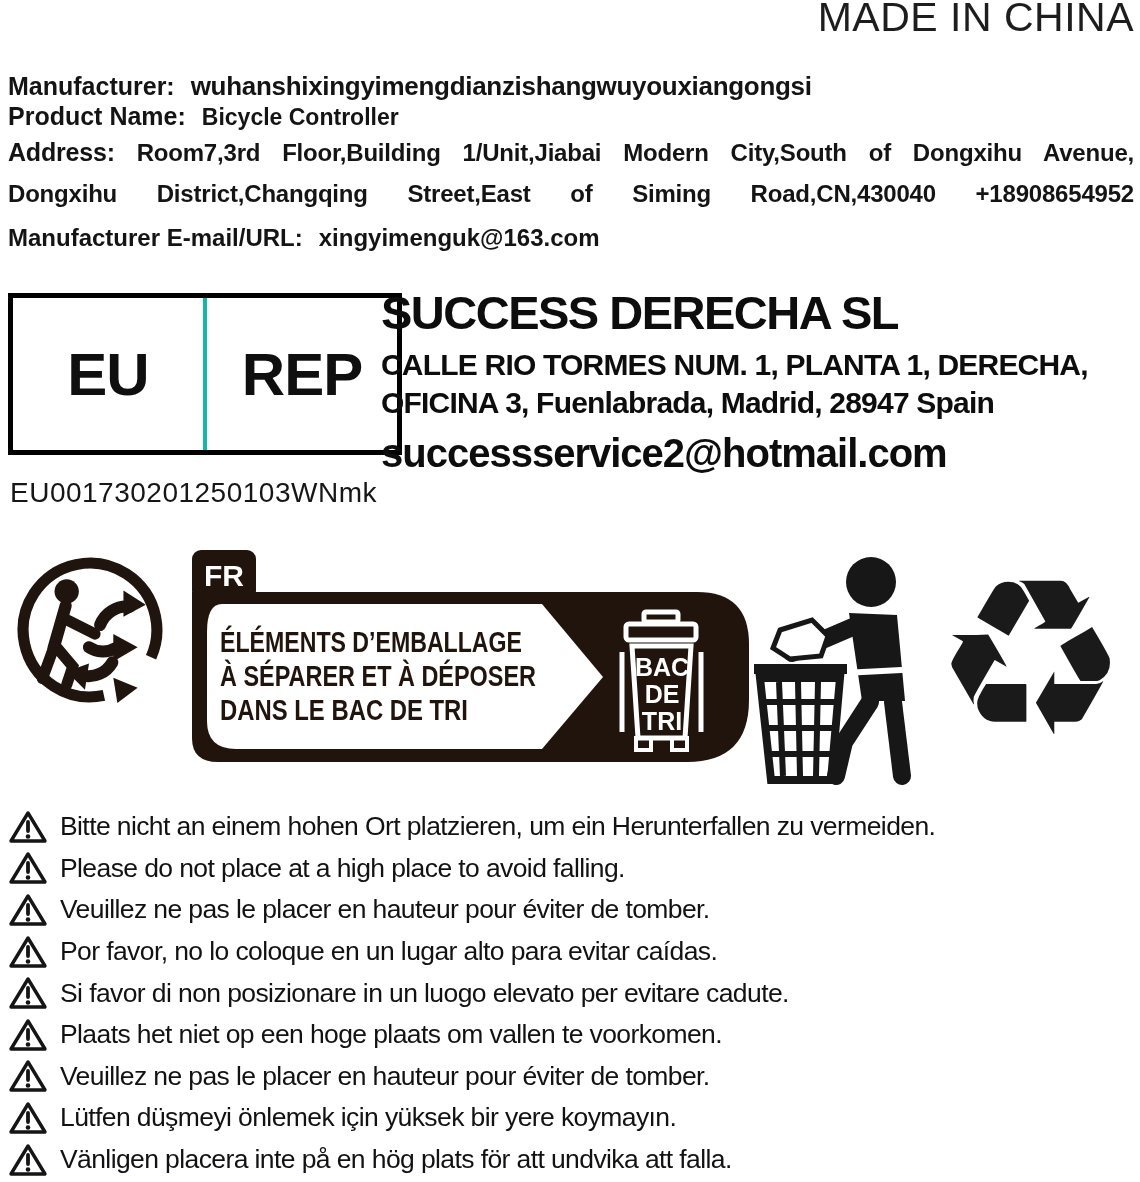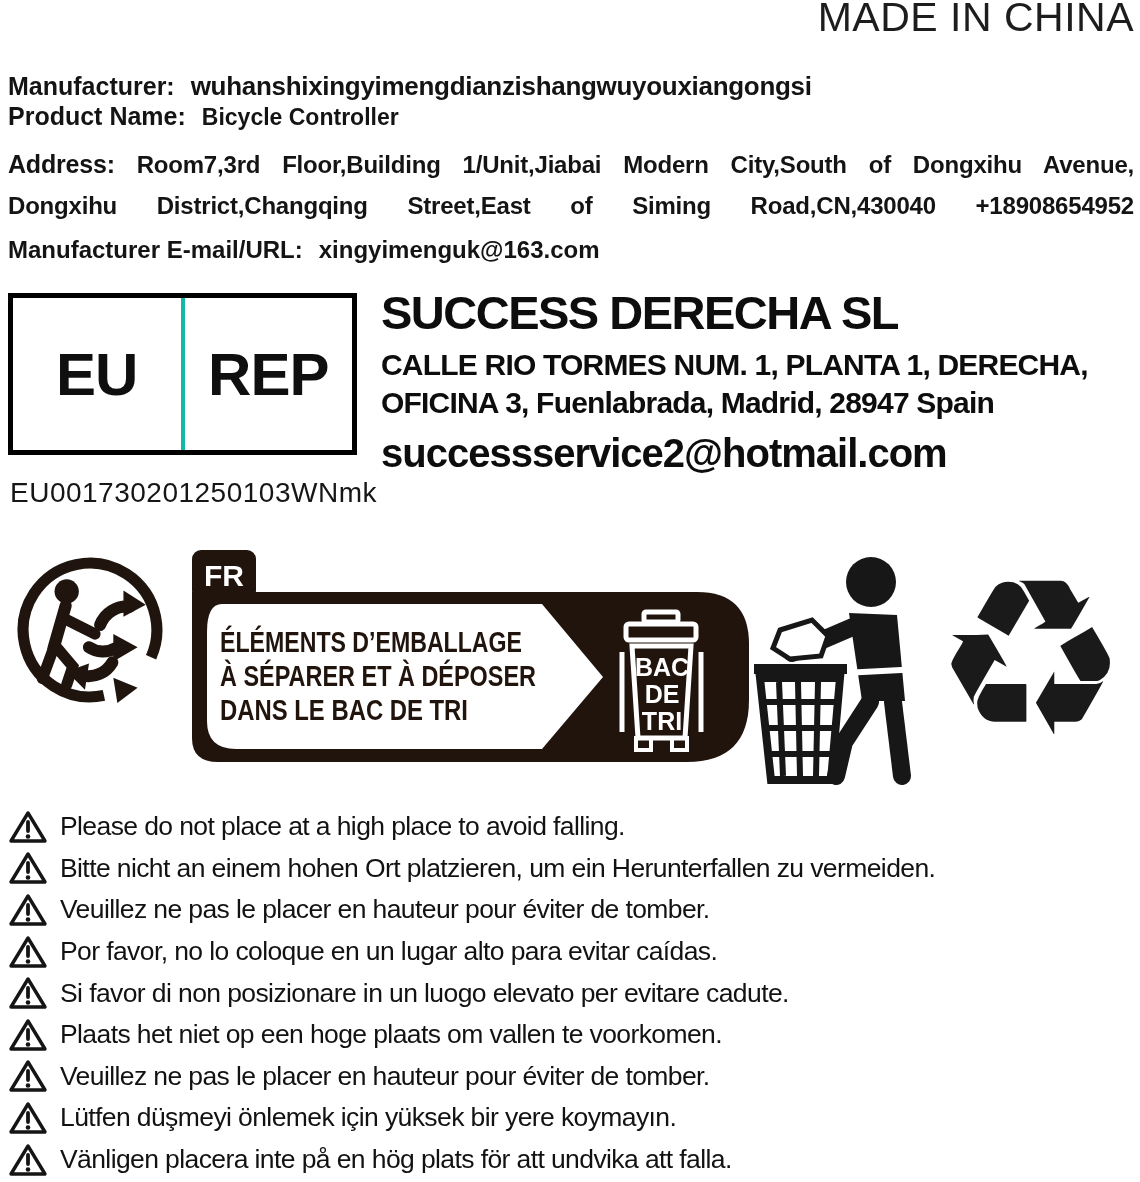--- a/index.html
+++ b/index.html
@@ -14,30 +14,30 @@
   }
   
   .fields{position:absolute;left:8px;top:44px;width:1126px;}
   .f-line{white-space:nowrap;}
   .f-label{font-weight:700;font-size:25px;}
   .gap-md{display:inline-block;width:16px;}
   .line-product .f-value{font-weight:700;font-size:23px;}
   .line-manu{margin-top:27px;}
   .line-manu .f-value{font-weight:700;font-size:26px;letter-spacing:-0.3px;}
   .line-addr1,.line-addr2{
-    margin-top:19px;font-weight:700;font-size:24px;white-space:normal;
+    margin-top:7px;font-weight:700;font-size:24px;white-space:normal;
     text-align:justify;text-align-last:justify;letter-spacing:-0.2px;
   }
   .line-addr2{margin-top:13px;}
   .line-email{margin-top:16px;}
   .line-email .f-label{font-size:24px;}
   .line-email .f-value{font-weight:700;font-size:24px;}
   
   .eu-box{
-    position:absolute;left:8px;top:293px;width:349px;height:162px;
+    position:absolute;left:8px;top:293px;width:394px;height:162px;
     border:5px solid #000;box-sizing:border-box;display:flex;background:#fff;
   }
   .eu-cell{
     flex:1;display:flex;align-items:center;justify-content:center;
     font-size:60px;font-weight:700;letter-spacing:-1px;color:#0f0f0f;
   }
   .eu-cell.right{border-left:4px solid #14b8a6;}
   .eu-code{
     position:absolute;left:10px;top:477px;
     font-size:28px;font-weight:400;letter-spacing:0.5px;color:#161616;white-space:nowrap;
@@ -185,40 +185,40 @@
 
   <div class="warnings">
     <div class="warning-row">
       <span class="warning-icon">
           <svg width="40" height="36" viewBox="0 0 40 36">
             <path d="M20,4 L37,32 H3 Z" fill="none" stroke="#151515" stroke-width="3.4" stroke-linejoin="round"></path>
             <line x1="20" y1="13" x2="20" y2="22" stroke="#151515" stroke-width="3.8" stroke-linecap="round"></line>
             <circle cx="20" cy="27.5" r="2.3" fill="#151515"></circle>
           </svg>
         </span>
+      <span class="warning-text">Bitte nicht an einem hohen Ort platzieren, um ein Herunterfallen zu vermeiden.</span>
+    </div>
+    <div class="warning-row">
+      <span class="warning-icon">
+          <svg width="40" height="36" viewBox="0 0 40 36">
+            <path d="M20,4 L37,32 H3 Z" fill="none" stroke="#151515" stroke-width="3.4" stroke-linejoin="round"></path>
+            <line x1="20" y1="13" x2="20" y2="22" stroke="#151515" stroke-width="3.8" stroke-linecap="round"></line>
+            <circle cx="20" cy="27.5" r="2.3" fill="#151515"></circle>
+          </svg>
+        </span>
       <span class="warning-text">Please do not place at a high place to avoid falling.</span>
     </div>
     <div class="warning-row">
       <span class="warning-icon">
           <svg width="40" height="36" viewBox="0 0 40 36">
             <path d="M20,4 L37,32 H3 Z" fill="none" stroke="#151515" stroke-width="3.4" stroke-linejoin="round"></path>
             <line x1="20" y1="13" x2="20" y2="22" stroke="#151515" stroke-width="3.8" stroke-linecap="round"></line>
             <circle cx="20" cy="27.5" r="2.3" fill="#151515"></circle>
           </svg>
         </span>
-      <span class="warning-text">Bitte nicht an einem hohen Ort platzieren, um ein Herunterfallen zu vermeiden.</span>
-    </div>
-    <div class="warning-row">
-      <span class="warning-icon">
-          <svg width="40" height="36" viewBox="0 0 40 36">
-            <path d="M20,4 L37,32 H3 Z" fill="none" stroke="#151515" stroke-width="3.4" stroke-linejoin="round"></path>
-            <line x1="20" y1="13" x2="20" y2="22" stroke="#151515" stroke-width="3.8" stroke-linecap="round"></line>
-            <circle cx="20" cy="27.5" r="2.3" fill="#151515"></circle>
-          </svg>
-        </span>
       <span class="warning-text">Veuillez ne pas le placer en hauteur pour éviter de tomber.</span>
     </div>
     <div class="warning-row">
       <span class="warning-icon">
           <svg width="40" height="36" viewBox="0 0 40 36">
             <path d="M20,4 L37,32 H3 Z" fill="none" stroke="#151515" stroke-width="3.4" stroke-linejoin="round"></path>
             <line x1="20" y1="13" x2="20" y2="22" stroke="#151515" stroke-width="3.8" stroke-linecap="round"></line>
             <circle cx="20" cy="27.5" r="2.3" fill="#151515"></circle>
           </svg>
         </span>

